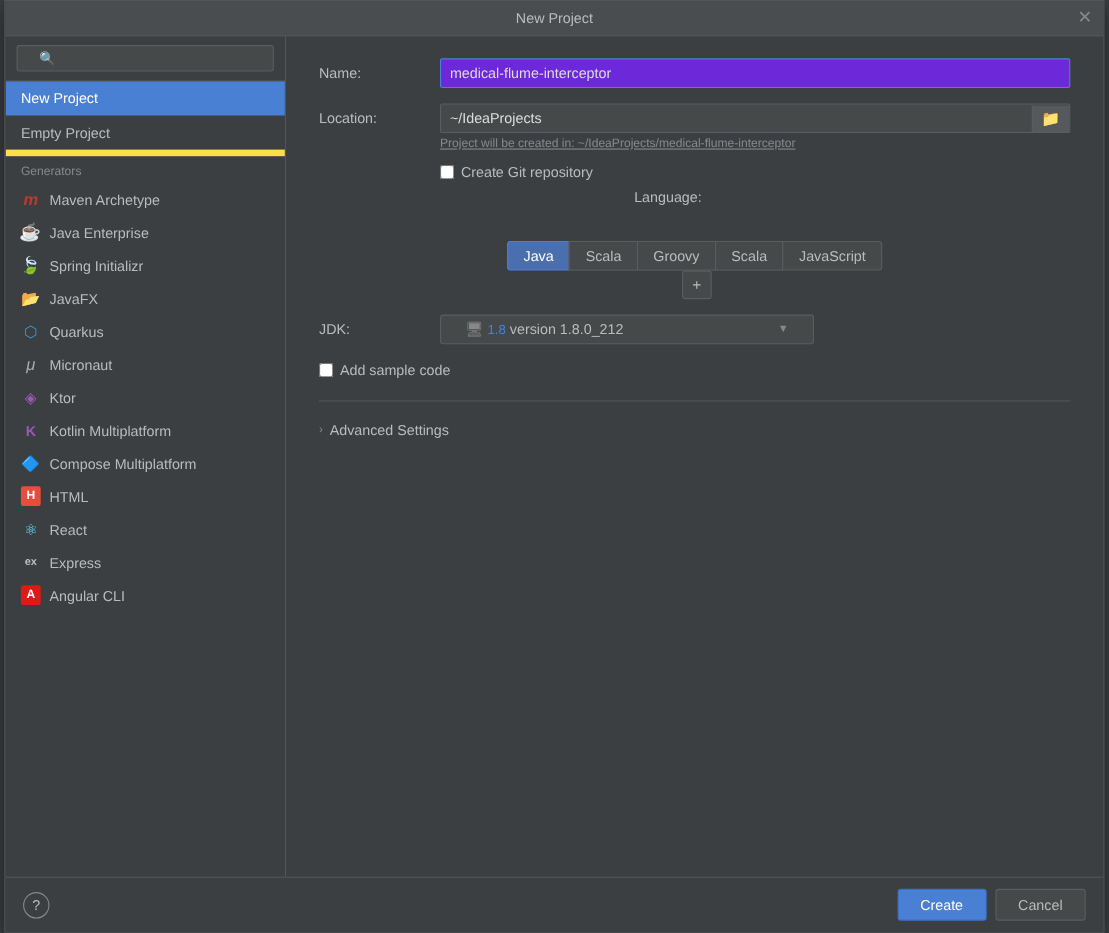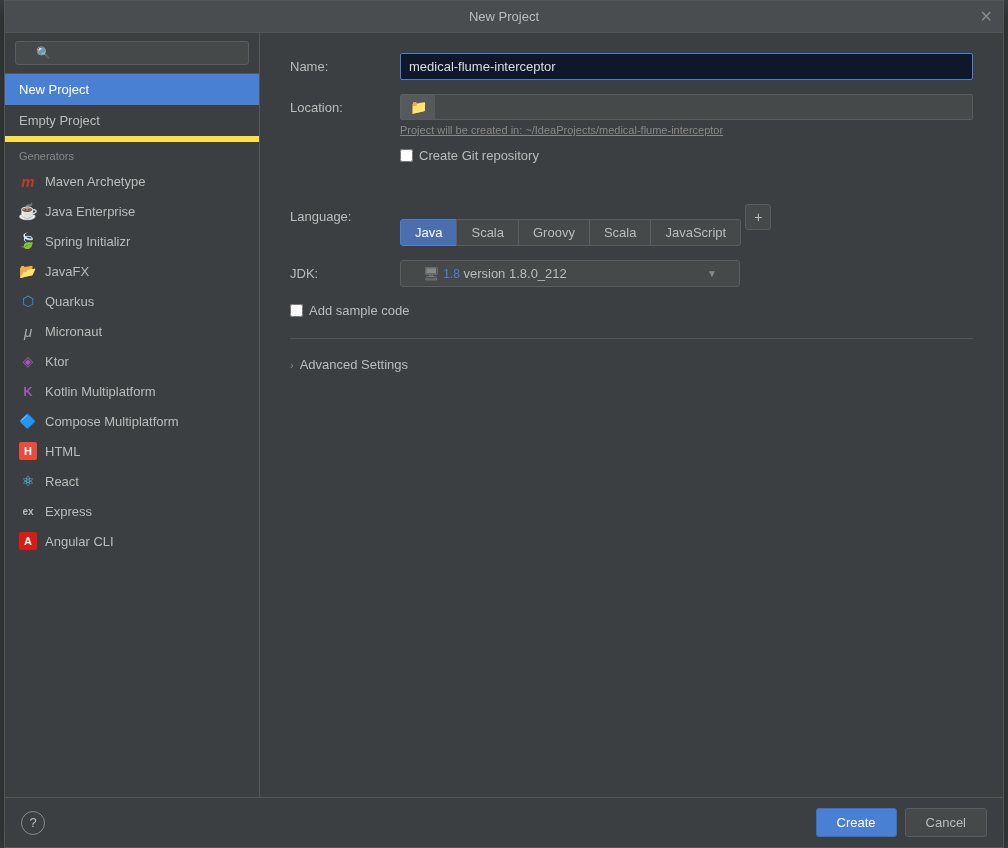--- a/index.html
+++ b/index.html
@@ -138,21 +138,21 @@
       margin-bottom: 14px;
     }
     .form-label {
       color: #bbb;
       width: 110px;
       flex-shrink: 0;
       font-size: 13px;
     }
     .form-input {
       flex: 1;
-      background: #0f172a;
+      background: #6d28d9;
       border: 1px solid #4a80d4;
       color: #ddd;
       padding: 5px 8px;
       font-size: 13px;
       outline: none;
       border-radius: 2px;
     }
     .location-row {
       display: flex;
       align-items: center;
@@ -190,31 +190,32 @@
       font-size: 11px;
       margin-left: 110px;
       margin-bottom: 12px;
       text-decoration: underline;
     }
     .checkbox-row {
       display: flex;
       align-items: center;
       gap: 6px;
       margin-left: 110px;
-      margin-bottom: 24px;
+      margin-bottom: 8px;
       color: #bbb;
       font-size: 13px;
     }
     .checkbox-row input[type="checkbox"] {
       accent-color: #4a80d4;
     }
     .language-row {
       display: flex;
       align-items: center;
       margin-bottom: 14px;
+      flex-direction: column;
     }
     .lang-label {
       color: #bbb;
       width: 110px;
       flex-shrink: 0;
     }
     .btn-group {
       display: flex;
       gap: 0;
     }
@@ -442,20 +443,21 @@
     <div class="right-panel">
 
       <div class="form-row">
         <span class="form-label">Name:</span>
         <input class="form-input" type="text" value="medical-flume-interceptor" style="">
       </div>
 
       <div class="location-row form-row">
         <span class="form-label">Location:</span>
         <div class="location-input-wrap">
+          <input class="location-input" type="text" value="~/IdeaProjects" style="">
           <button class="folder-btn">📁</button>
         </div>
       </div>
 
       <div class="project-path-info">Project will be created in: ~/IdeaProjects/medical-flume-interceptor</div>
 
       <div class="checkbox-row">
         <input type="checkbox" id="git-checkbox" style="">
         <label for="git-checkbox">Create Git repository</label>
       </div>

